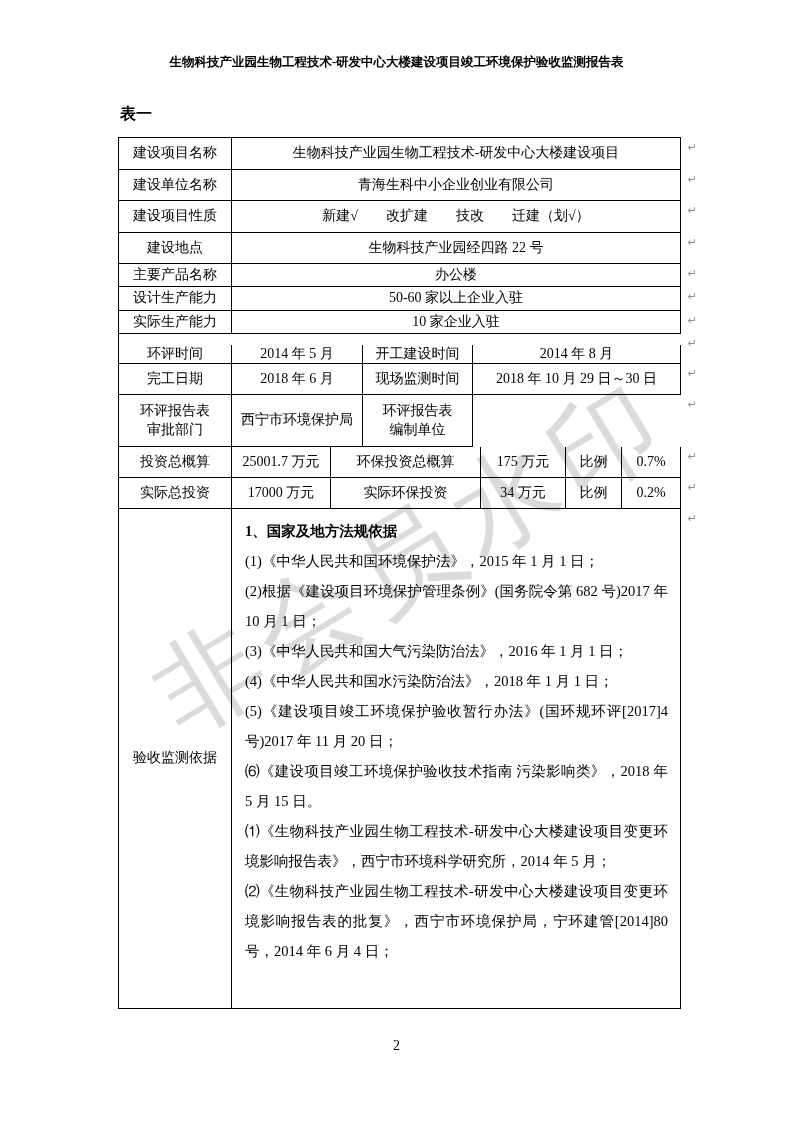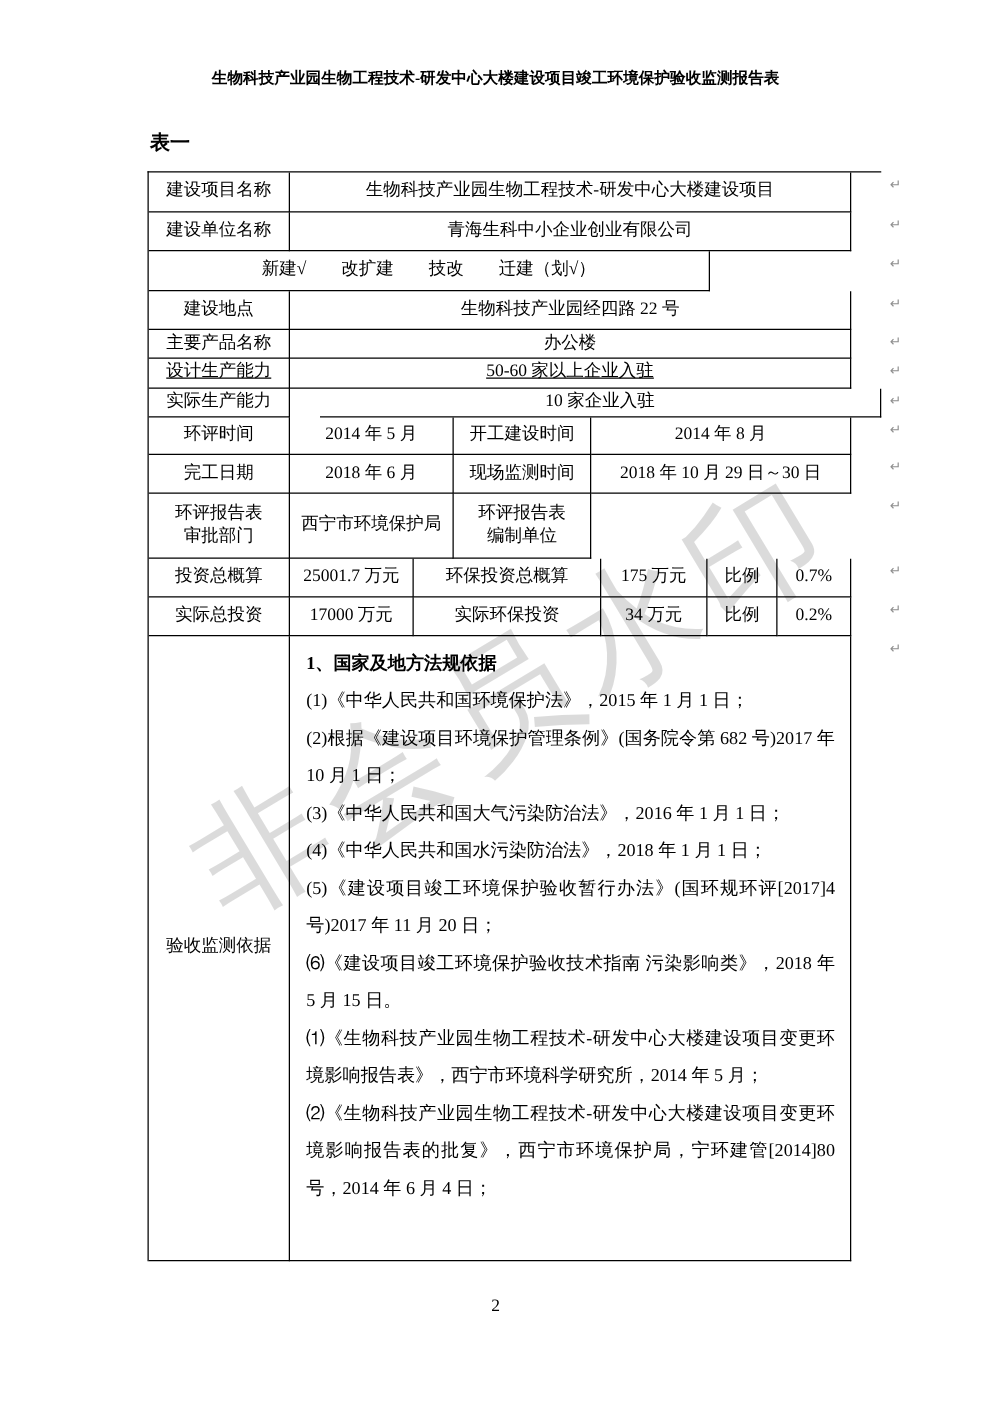--- a/index.html
+++ b/index.html
@@ -106,44 +106,45 @@
         <div class="cell" style="width: 113px;">建设项目名称</div>
         <div class="cell" style="width: 449px;">生物科技产业园生物工程技术-研发中心大楼建设项目</div>
         <span class="row-marker">↵</span>
       </div>
       <div class="table-row" style="height: 31px;">
         <div class="cell" style="width: 113px;">建设单位名称</div>
         <div class="cell" style="width: 449px;">青海生科中小企业创业有限公司</div>
         <span class="row-marker">↵</span>
       </div>
       <div class="table-row" style="height: 32px;">
+        <div class="cell" style="width: 113px;">建设项目性质</div>
         <div class="cell" style="width: 449px;">新建√　　改扩建　　技改　　迁建（划√）</div>
         <span class="row-marker">↵</span>
       </div>
       <div class="table-row" style="height: 31px;">
         <div class="cell" style="width: 113px;">建设地点</div>
         <div class="cell" style="width: 449px;">生物科技产业园经四路 22 号</div>
         <span class="row-marker">↵</span>
       </div>
       <div class="table-row" style="height: 23px;">
         <div class="cell" style="width: 113px;">主要产品名称</div>
         <div class="cell" style="width: 449px;">办公楼</div>
         <span class="row-marker">↵</span>
       </div>
-      <div class="table-row" style="height: 24px; text-decoration: underline;">
+      <div class="table-row" style="height: 24px;">
         <div class="cell" style="width: 113px;">设计生产能力</div>
         <div class="cell" style="width: 449px;">50-60 家以上企业入驻</div>
         <span class="row-marker">↵</span>
       </div>
-      <div class="table-row" style="height: 23px; gap: 24px;">
+      <div class="table-row" style="height: 23px;">
         <div class="cell" style="width: 113px;">实际生产能力</div>
         <div class="cell" style="width: 449px;">10 家企业入驻</div>
         <span class="row-marker">↵</span>
       </div>
-      <div class="table-row" style="height: 30px;">
+      <div class="table-row" style="height: 30px; align-items: flex-end;">
         <div class="cell" style="width: 113px;">环评时间</div>
         <div class="cell" style="width: 131px;">2014 年 5 月</div>
         <div class="cell" style="width: 110px;">开工建设时间</div>
         <div class="cell" style="width: 208px;">2014 年 8 月</div>
         <span class="row-marker">↵</span>
       </div>
       <div class="table-row" style="height: 31px;">
         <div class="cell" style="width: 113px;">完工日期</div>
         <div class="cell" style="width: 131px;">2018 年 6 月</div>
         <div class="cell" style="width: 110px;">现场监测时间</div>

